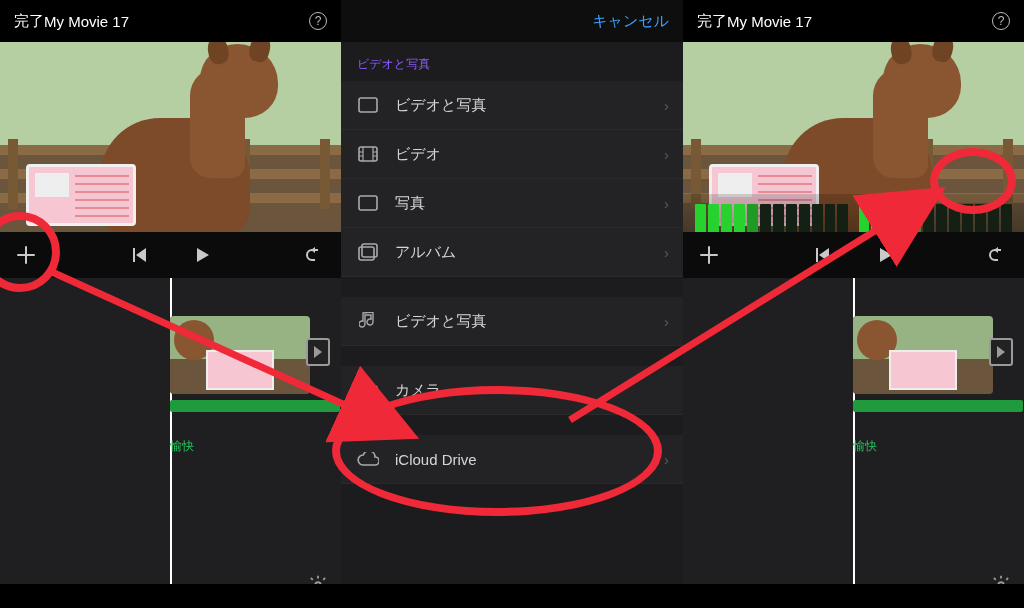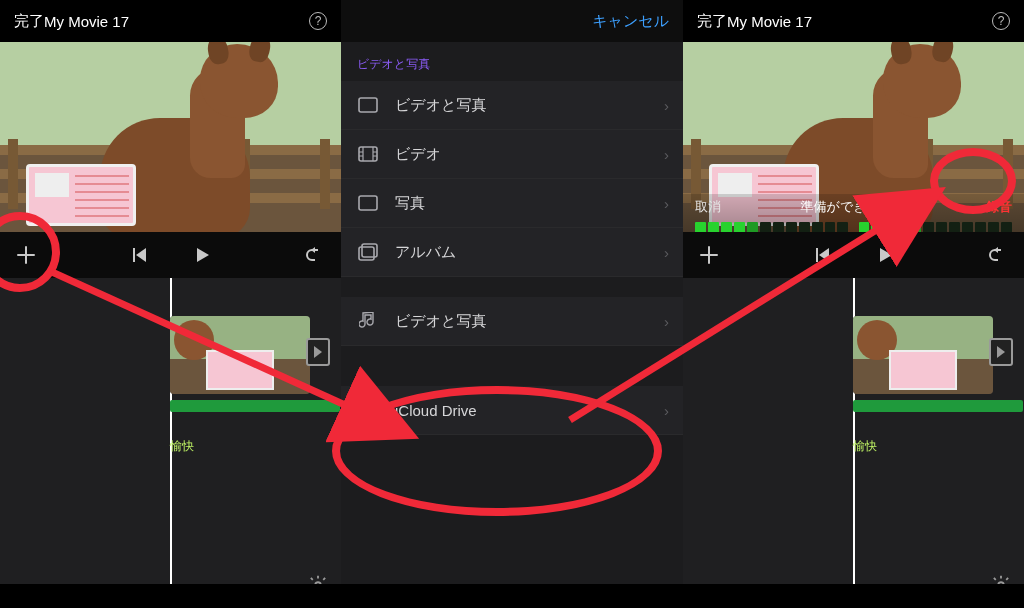--- a/index.html
+++ b/index.html
@@ -171,21 +171,21 @@
     border-bottom: 6px solid transparent;
   }
   .audio-track {
     position: absolute; left: 170px; top: 122px;
     width: 170px; height: 12px;
     background: #1f9a3c;
     border-radius: 2px;
   }
   .clip-label {
     position: absolute; left: 170px; top: 160px;
-    font-size: 12px; color: #bef264;
+    font-size: 12px; color: #22c55e;
   }
   .footer {
     position: absolute; right: 12px; bottom: 8px;
   }
   .footer .gear { color: #9a9a9a; }
   
   .pane-mid .topbar { justify-content: flex-end; background: #0e0e0e; }
   .cancel-link { color: #3da0ff; font-size: 15px; text-align: center; }
   .section-header {
     padding: 14px 16px 8px;
@@ -348,20 +348,30 @@
         <svg width="18" height="18" viewBox="0 0 18 18">
             <path d="M6 3v9a3 3 0 1 1-2-2.8V1l10-1v10a3 3 0 1 1-2-2.8V3z" stroke="#a9a9ae" stroke-width="1.4" fill="none"></path>
           </svg>
       </span>
       <span>ビデオと写真</span>
       <span class="chev">›</span>
     </div>
 
     <div class="menu-gap"></div>
 
+    <div class="menu-item">
+      <span class="mi-icon">
+        <svg width="20" height="16" viewBox="0 0 20 16">
+            <rect x="1" y="4" width="18" height="11" rx="2" stroke="#a9a9ae" stroke-width="1.6" fill="none"></rect>
+            <circle cx="10" cy="9" r="3.2" stroke="#a9a9ae" stroke-width="1.6" fill="none"></circle>
+            <path d="M7 4l1.5-2h3L13 4" stroke="#a9a9ae" stroke-width="1.6" fill="none"></path>
+          </svg>
+      </span>
+      <span>カメラ</span>
+    </div>
 
     <div class="menu-gap"></div>
 
     <div class="menu-item">
       <span class="mi-icon">
         <svg width="22" height="14" viewBox="0 0 22 14">
             <path d="M6 13a5 5 0 0 1 .3-10A6 6 0 0 1 18 5a4 4 0 0 1 0 8z" stroke="#a9a9ae" stroke-width="1.6" fill="none"></path>
           </svg>
       </span>
       <span>iCloud Drive</span>
@@ -387,25 +397,20 @@
       </div>
       <div class="animal">
         <div class="body"></div>
           <div class="neck"></div>
           <div class="head"></div>
         <div class="ear e1"></div>
           <div class="ear e2"></div>
       </div>
       <div class="sign"></div>
       <div class="rec-overlay">
-        <div class="rec-row">
-          <span class="cancel">取消</span>
-          <span class="ready">準備ができました</span>
-          <span class="record">録音</span>
-        </div>
         <div class="meter">
           <div class="ch">
               <span class="on"></span>
               <span class="on"></span>
               <span class="on"></span>
               <span class="on"></span>
               <span class="on2"></span>
               <span></span>
               <span></span>
               <span></span>

